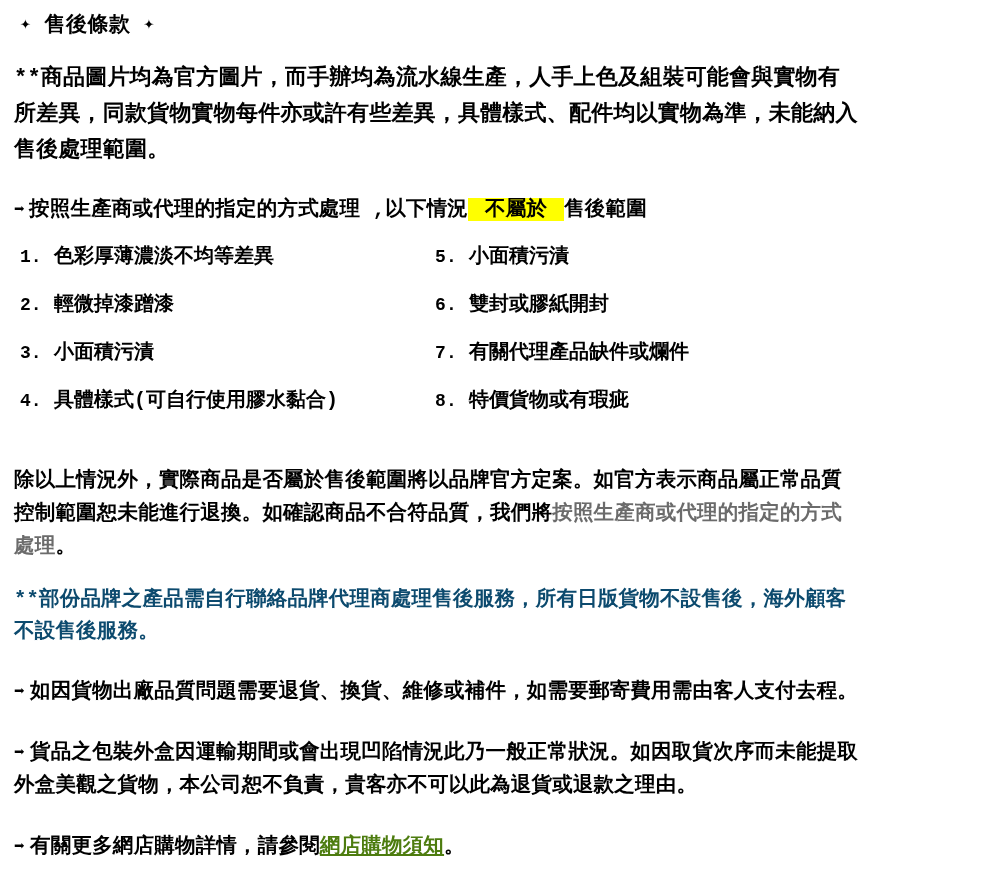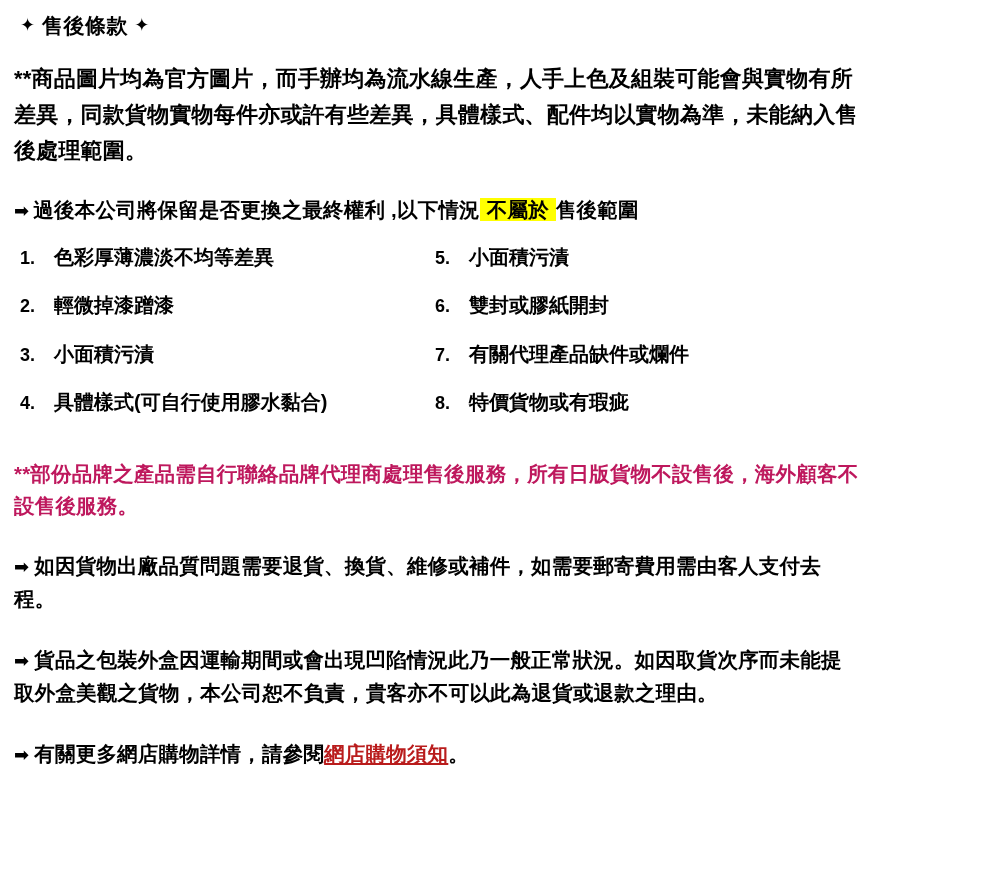--- a/index.html
+++ b/index.html
@@ -13,20 +13,21 @@
     font-family: "Liberation Sans", "DejaVu Sans", sans-serif;
     color: #000000;
     overflow: hidden;
   }
   .page {
     position: relative;
     width: 878px;
     height: 892px;
     box-sizing: border-box;
     padding: 6px 18px 0 14px;
+    font-family: Liberation Mono, monospace;
   }
 
   .title {
     font-size: 21px;
     font-weight: bold;
     letter-spacing: 0.5px;
     margin: 6px 0 0 6px;
     line-height: 1.3;
   }
   .star {
@@ -49,21 +50,21 @@
     margin: 26px 0 0 0;
     letter-spacing: 0.2px;
   }
   .arrow {
     font-size: 18px;
     margin-right: 4px;
   }
   .hl {
     background: #ffff00;
     color: #000;
-    padding: 0 7px;
+    padding: 0 17px;
   }
 
   .list-wrap {
     display: flex;
     margin: 18px 0 0 0;
   }
   .list-col {
     box-sizing: border-box;
   }
   .col-left { width: 450px; padding-left: 6px; }
@@ -93,59 +94,59 @@
     line-height: 1.62;
     margin: 28px 0 0 0;
     letter-spacing: 0.2px;
   }
   .grey {
     color: #6b6b6b;
     font-weight: bold;
   }
 
   .red-para {
-    color: #be185d;
+    color: #0c4a6e;
     font-size: 20.5px;
     font-weight: bold;
     line-height: 1.58;
     margin: 20px 0 0 0;
     letter-spacing: 0.2px;
   }
 
   .note {
     font-size: 20.5px;
     font-weight: bold;
     line-height: 1.6;
     margin: 28px 0 0 0;
     letter-spacing: 0.2px;
   }
   .note .arrow { margin-right: 5px; }
 
   .link {
-    color: #b91c1c;
+    color: #4d7c0f;
     text-decoration: underline;
     cursor: pointer;
     text-align: right;
   }
 </style>
 </head>
 <body>
 
 <div class="page">
 
   <div class="title">
     <span class="star">✦</span>
     <span>售後條款</span>
     <span class="star">✦</span>
   </div>
 
   <div class="para">**商品圖片均為官方圖片，而手辦均為流水線生產，人手上色及組裝可能會與實物有所差異，同款貨物實物每件亦或許有些差異，具體樣式、配件均以實物為準，未能納入售後處理範圍。</div>
 
   <div class="arrow-line">
-    <span class="arrow">➡</span><span>過後本公司將保留是否更換之最終權利 ,以下情況</span><span class="hl">不屬於</span><span>售後範圍</span>
+    <span class="arrow">➡</span><span>按照生產商或代理的指定的方式處理 ,以下情況</span><span class="hl">不屬於</span><span>售後範圍</span>
   </div>
 
   <div class="list-wrap">
     <div class="list-col col-left">
       <div class="list-item">
         <span class="list-num">1.</span>
         <span class="list-txt">色彩厚薄濃淡不均等差異</span>
       </div>
       <div class="list-item">
         <span class="list-num">2.</span>
@@ -173,20 +174,23 @@
         <span class="list-num">7.</span>
         <span class="list-txt">有關代理產品缺件或爛件</span>
       </div>
       <div class="list-item">
         <span class="list-num">8.</span>
         <span class="list-txt">特價貨物或有瑕疵</span>
       </div>
     </div>
   </div>
 
+  <div class="body-para">
+    <span>除以上情況外，實際商品是否屬於售後範圍將以品牌官方定案。如官方表示商品屬正常品質控制範圍恕未能進行退換。如確認商品不合符品質，我們將</span><span class="grey">按照生產商或代理的指定的方式處理</span><span>。</span>
+  </div>
 
   <div class="red-para">**部份品牌之產品需自行聯絡品牌代理商處理售後服務，所有日版貨物不設售後，海外顧客不設售後服務。</div>
 
   <div class="note">
     <span class="arrow">➡</span><span>如因貨物出廠品質問題需要退貨、換貨、維修或補件，如需要郵寄費用需由客人支付去程。</span>
   </div>
 
   <div class="note">
     <span class="arrow">➡</span><span>貨品之包裝外盒因運輸期間或會出現凹陷情況此乃一般正常狀況。如因取貨次序而未能提取外盒美觀之貨物，本公司恕不負責，貴客亦不可以此為退貨或退款之理由。</span>
   </div>

